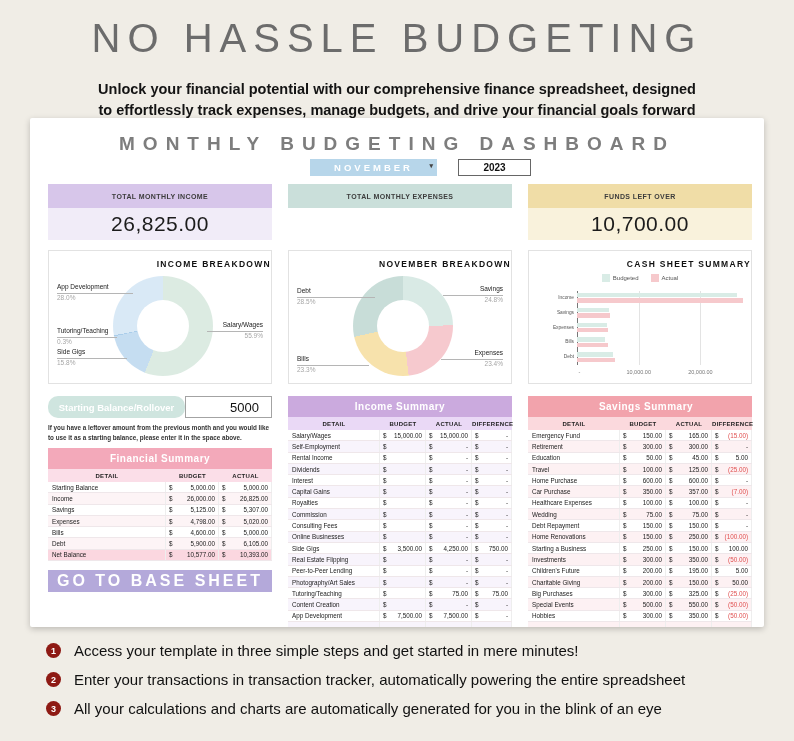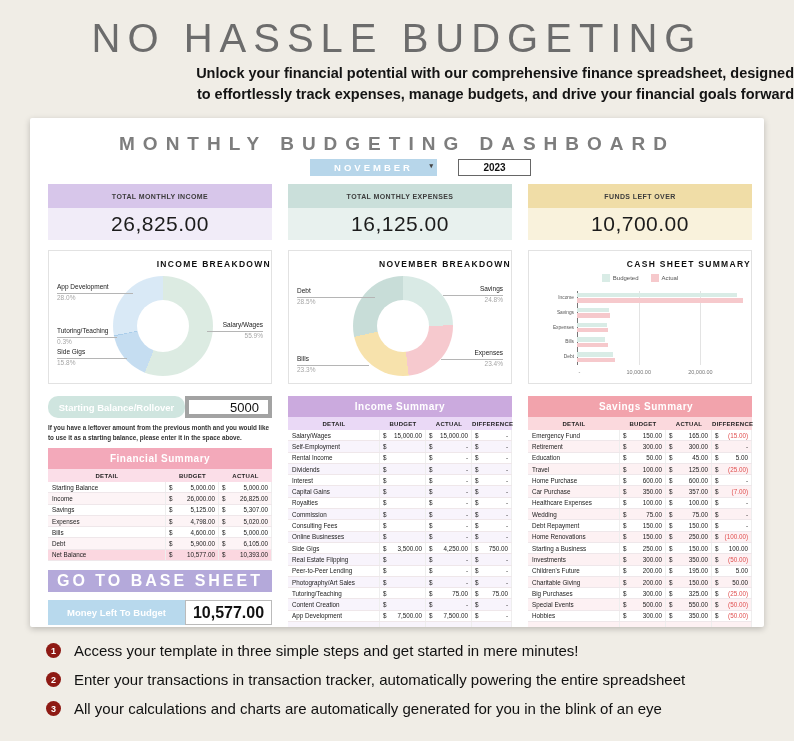--- a/index.html
+++ b/index.html
@@ -1,21 +1,21 @@
 <!DOCTYPE html>
 <html><head>
 <meta charset="utf-8">
 <style>
   * { margin:0; padding:0; box-sizing:border-box; }
   html,body { width:794px; height:741px; }
   body { background:#f0ede6; font-family:"Liberation Sans",sans-serif; position:relative; overflow:hidden; }
 
   
   .hero-title { padding-top:16px; text-align:center; font-size:40px; font-weight:500; color:#6c6c6c; letter-spacing:7px; }
-  .hero-sub { margin-top:2px; text-align:right; font-size:14.5px; font-weight:700; color:#141414; line-height:1.45; }
+  .hero-sub { margin-top:18px; text-align:center; font-size:14.5px; font-weight:700; color:#141414; line-height:1.45; }
 
   
   .sheet { position:absolute; left:30px; top:118px; width:734px; height:509px; background:#fff;
            border-radius:2px; box-shadow:0 2px 6px rgba(0,0,0,.22); overflow:hidden; }
   .sheet-title { margin-top:15px; text-align:center; font-size:19px; font-weight:700; color:#7d7d7d; letter-spacing:8px; }
 
   .month-box { position:absolute; left:280px; top:41px; width:127px; height:17px; background:#b7d6ea;
                display:flex; align-items:center; justify-content:center; color:#fff; font-size:9.5px;
                font-weight:700; letter-spacing:3px; }
   .month-caret { position:absolute; right:4px; top:3px; font-size:7px; color:#444; letter-spacing:0; }
@@ -51,21 +51,21 @@
   .cf-grid.axis { background:#777; }
   .cf-group { position:absolute; left:0; width:100%; }
   .cf-cat { position:absolute; right:100%; margin-right:3px; font-size:4.8px; color:#555; white-space:nowrap; }
   .cf-bar { height:4.4px; margin-bottom:1px; }
   .cf-tick { position:absolute; top:78px; transform:translateX(-50%); font-size:5.5px; color:#777; white-space:nowrap; }
 
   
   .sb-row { position:absolute; left:18px; top:278px; width:224px; height:22px; display:flex; }
   .sb-head { width:137px; background:#cfe5df; color:#fff; font-weight:700; font-size:9.5px;
              display:flex; align-items:center; justify-content:center;border-radius:10px; }
-  .sb-val { flex:1; border:4px solid #a3a3a3; background:#fff; display:flex; align-items:center;
+  .sb-val { flex:1; border:1px solid #a3a3a3; background:#fff; display:flex; align-items:center;
             justify-content:center; font-size:13px; color:#111;padding-left:32px; }
   .note { position:absolute; left:18px; top:305px; width:226px; font-size:6.3px; font-weight:700; color:#333; line-height:1.55; }
 
   .tbl { position:absolute; width:224px; background:#fff; }
   .tbl-title { height:21px; display:flex; align-items:center; justify-content:center; color:#fff;
                font-size:10px; font-weight:700; letter-spacing:.5px; }
   .tbl-cols { display:grid; height:13px; align-items:center; font-size:6px; font-weight:700; color:#222; }
   .tbl-cols .tc { text-align:center; letter-spacing:.3px; }
   .trow { display:grid; height:11.3px; align-items:center; border-bottom:1px solid #efe7ea; background:#fff; }
   .trow.alt { background:var(--alt,#fff); }
@@ -112,21 +112,20 @@
     <span class="month-caret">▾</span>
   </div>
   <div class="year-box">2023</div>
 
   <div class="card col1">
     <div class="chead" style="background: rgb(215, 198, 234);">TOTAL MONTHLY INCOME</div>
     <div class="cbody" style="background: rgb(241, 236, 248);">26,825.00</div>
   </div>
   <div class="card col2">
     <div class="chead" style="background: rgb(202, 223, 218);">TOTAL MONTHLY EXPENSES</div>
-    <div class="cbody" style="background: rgb(232, 241, 238);">16,125.00</div>
   </div>
   <div class="card col3">
     <div class="chead" style="background: rgb(240, 221, 167);">FUNDS LEFT OVER</div>
     <div class="cbody" style="background: rgb(249, 242, 220);">10,700.00</div>
   </div>
 
   <div class="panel col1">
     <div class="panel-title">INCOME BREAKDOWN</div>
     <div class="donut" style="background: conic-gradient(rgb(220, 235, 226) 0deg, rgb(220, 235, 226) 201.24deg, rgb(197, 221, 241) 201.24deg, rgb(197, 221, 241) 258.12deg, rgb(170, 205, 234) 258.12deg, rgb(170, 205, 234) 259.2deg, rgb(217, 233, 246) 259.2deg, rgb(217, 233, 246) 360deg);"></div>
     <div class="dlabel" style="left:8px;top:32px;width:76px;">
@@ -304,24 +303,20 @@
           <div class="td-money">
             <span class="usd">$</span>
             <span class="val">10,393.00</span>
           </div>
         </div>
       </div>
   </div>
 
   <div class="base-btn">GO TO BASE SHEET</div>
 
-  <div class="mlb-row">
-    <div class="mlb-head">Money Left To Budget</div>
-    <div class="mlb-val">10,577.00</div>
-  </div>
 
   <div class="tbl inc-tbl" style="--alt: #f8f4fc;">
     <div class="tbl-title" style="background: rgb(203, 170, 222);">Income Summary</div>
     <div class="tbl-cols g4" style="background: rgb(234, 217, 246);">
         <div class="tc">DETAIL</div>
         <div class="tc">BUDGET</div>
         <div class="tc">ACTUAL</div>
         <div class="tc">DIFFERENCE</div>
       </div>
     <div class="tbl-body">

